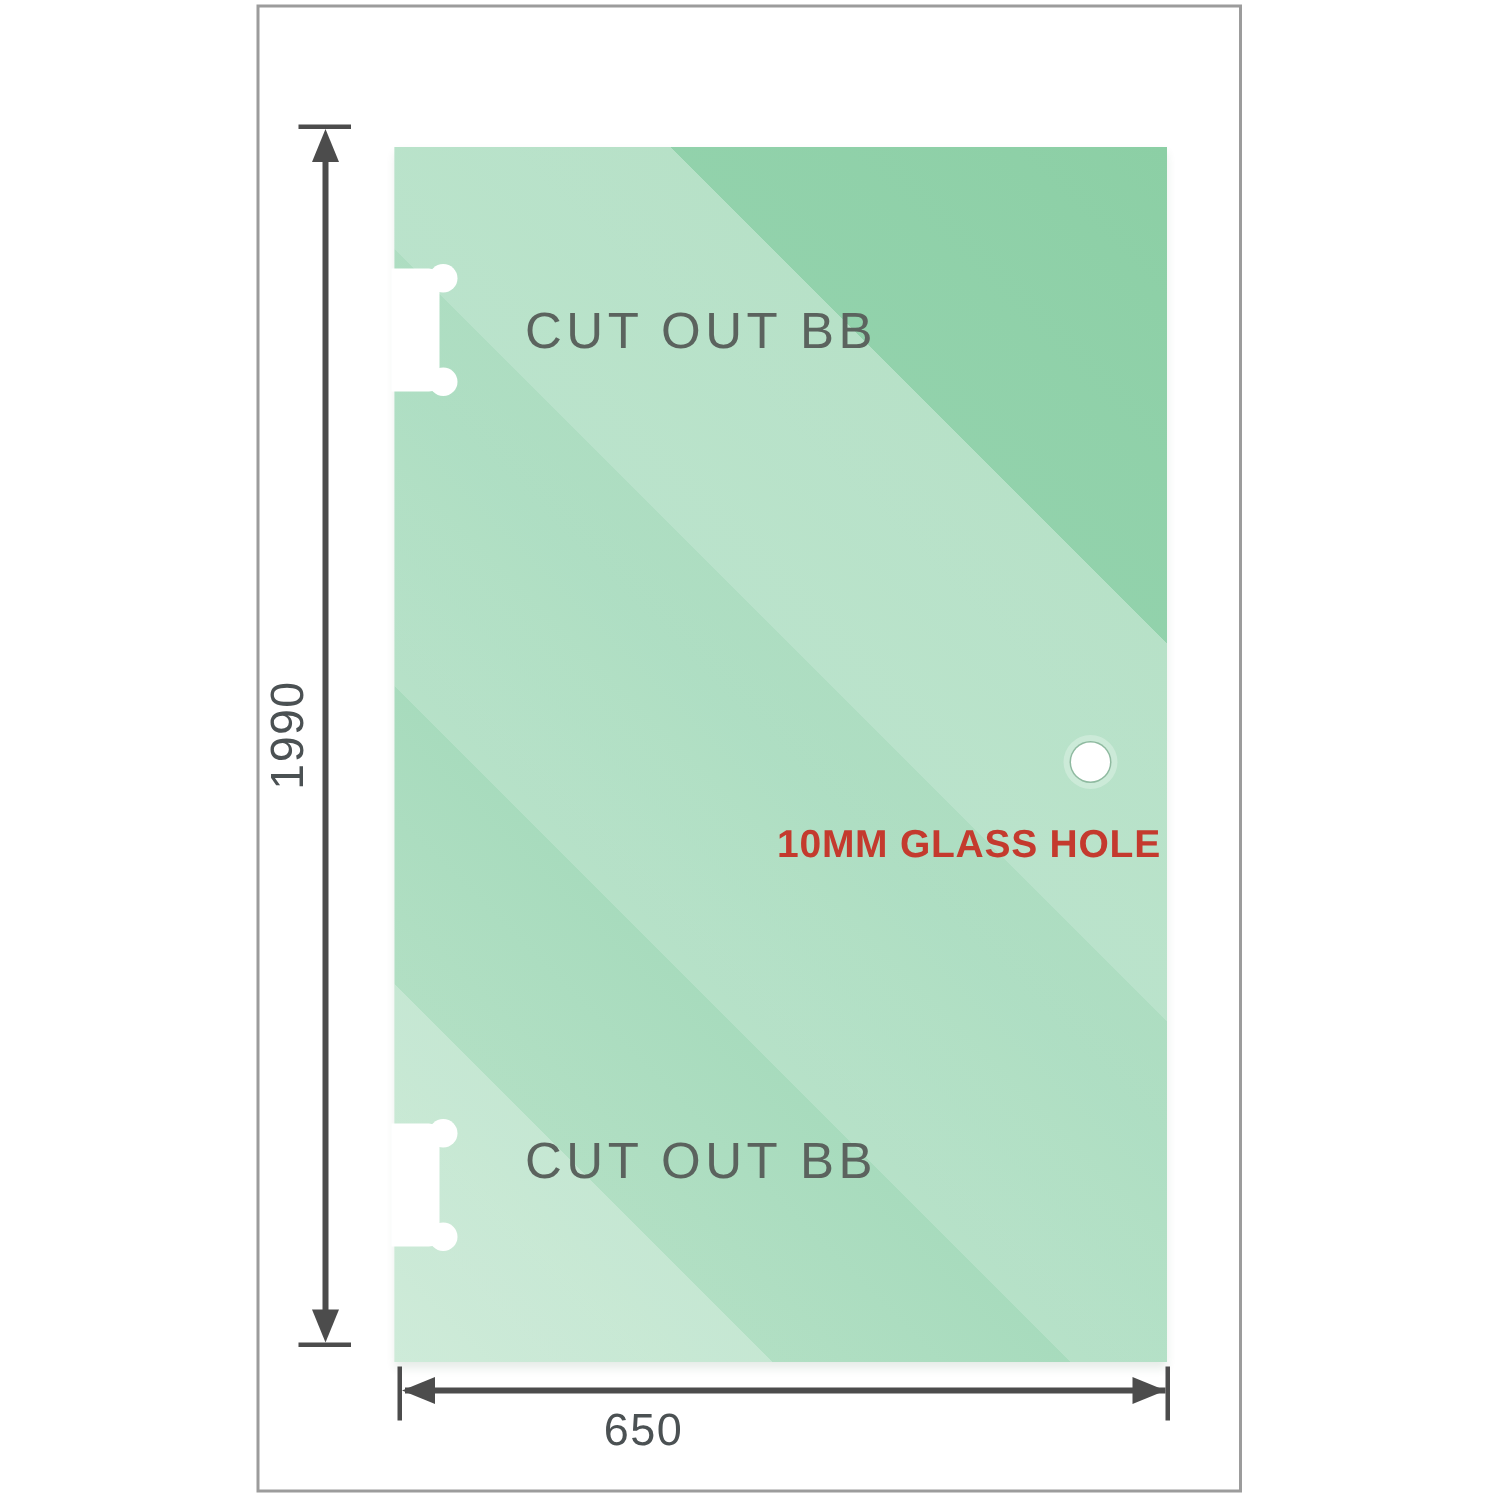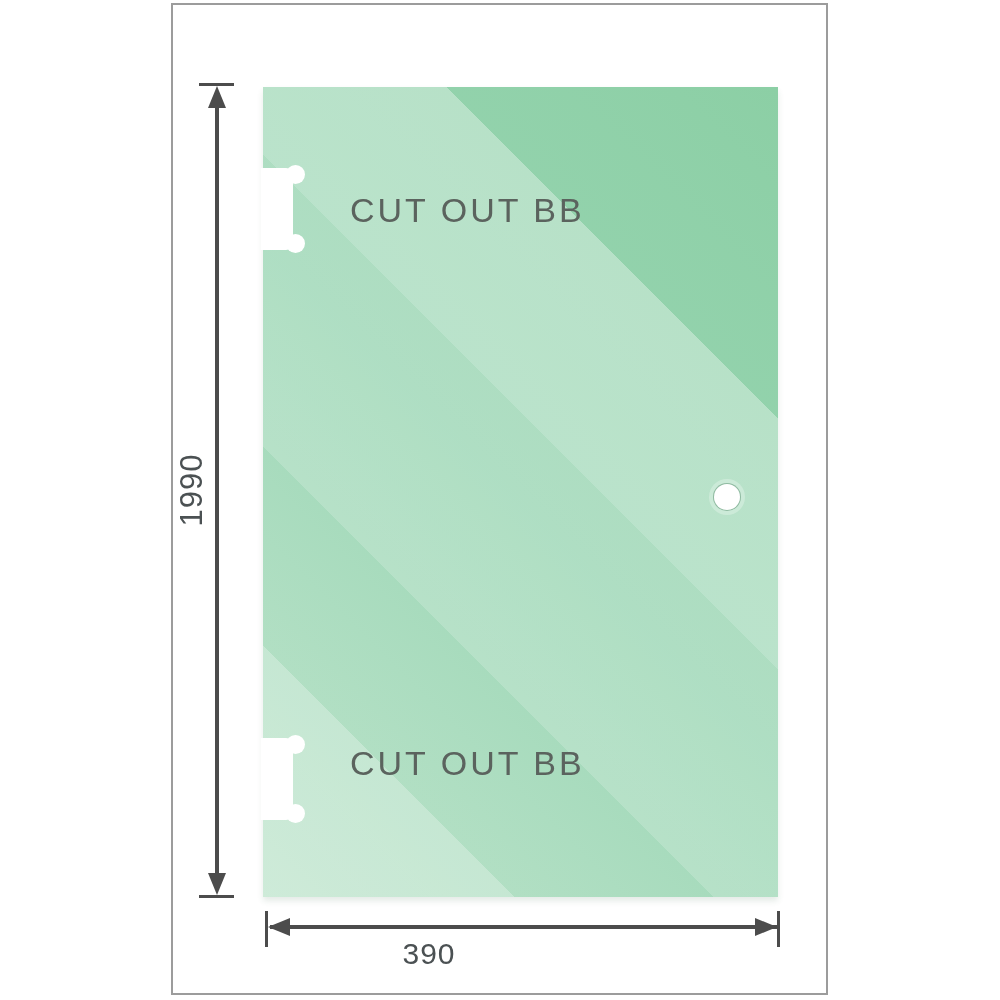--- a/index.html
+++ b/index.html
@@ -21,21 +21,21 @@
   .title{
     position:absolute;
     left:171px;top:16px;width:657px;
     text-align:center;
     font-size:55px;font-weight:700;color:#151515;
     letter-spacing:0px;
   }
   
   .panel{
     position:absolute;
-    left:263px;top:87px;width:515px;height:810px;
+    left:263px;top:98px;width:515px;height:810px;
     background:
       linear-gradient(45deg,
         rgba(255,255,255,0.30) 0% 19%,
         rgba(255,255,255,0.06) 19% 34%,
         rgba(255,255,255,0.22) 34% 56%,
         rgba(255,255,255,0.34) 56% 75%,
         rgba(255,255,255,0.00) 75% 100%),
       linear-gradient(45deg, #b9e2c8 0%, #98d5b2 50%, #8ccfa5 100%);
     box-shadow:0 4px 6px rgba(40,90,60,0.12);
   }
@@ -122,33 +122,34 @@
 
 
   <div class="panel">
     <div class="cutout cutout-top"></div>
     <div class="cutout cutout-bottom"></div>
 
     <div class="cutout-label first">CUT OUT BB</div>
     <div class="cutout-label second">CUT OUT BB</div>
 
     <div class="glass-hole"></div>
+    <div class="hole-label">10MM GLASS HOLE</div>
   </div>
 
   <div>
     <div class="dim v-cap-top"></div>
     <div class="dim v-cap-bottom"></div>
     <div class="dim v-shaft"></div>
     <div class="tri tri-up"></div>
     <div class="tri tri-down"></div>
     <div class="height-label">1990</div>
   </div>
 
   <div>
     <div class="dim h-cap-left"></div>
     <div class="dim h-cap-right"></div>
     <div class="dim h-shaft"></div>
     <div class="tri tri-left"></div>
     <div class="tri tri-right"></div>
-    <div class="width-label">390</div>
+    <div class="width-label">650</div>
   </div>
 
 </div>
 
 </body></html>

